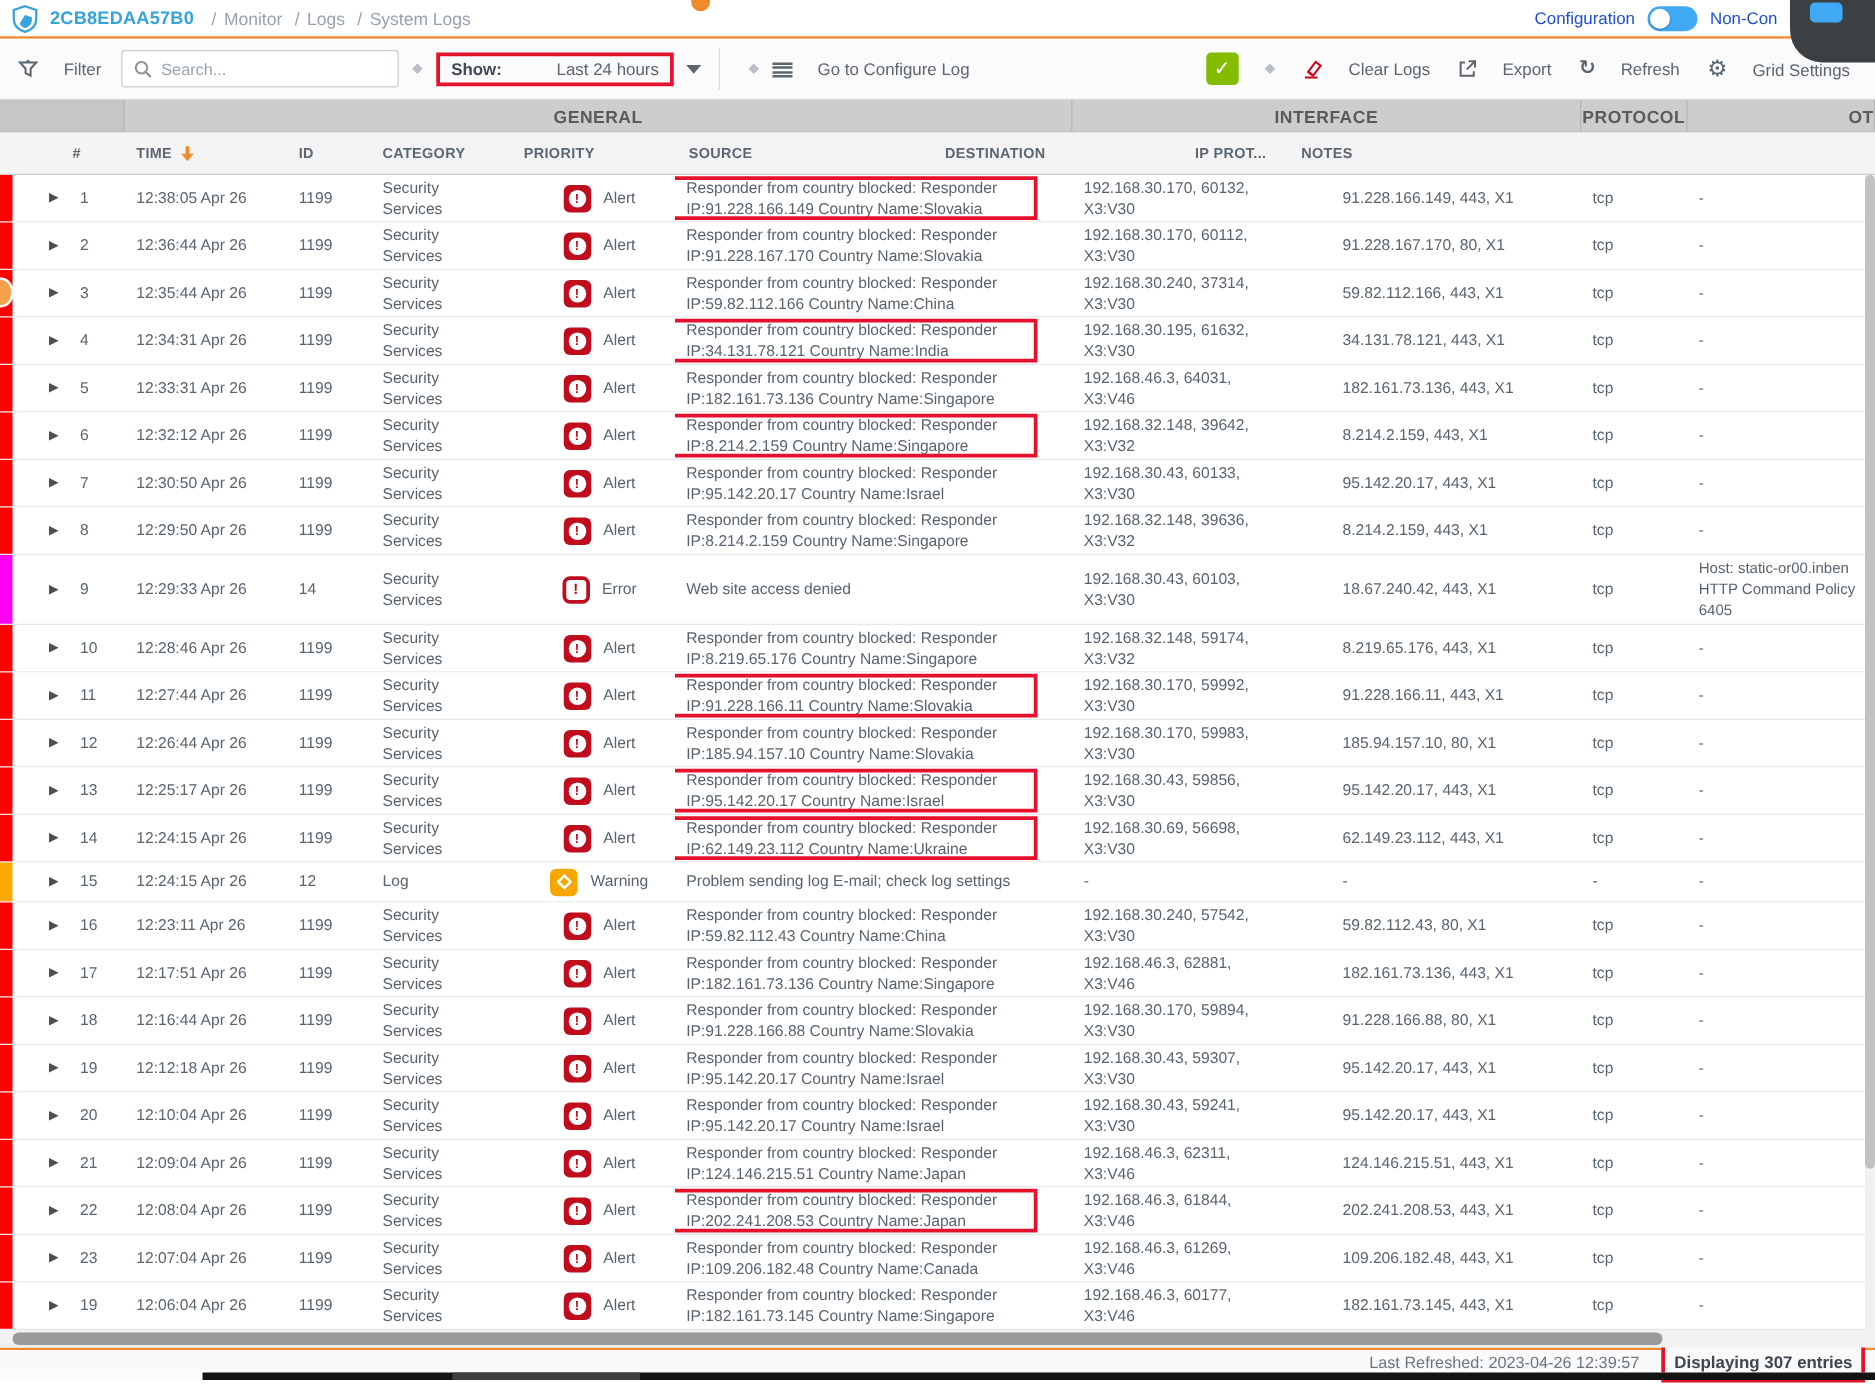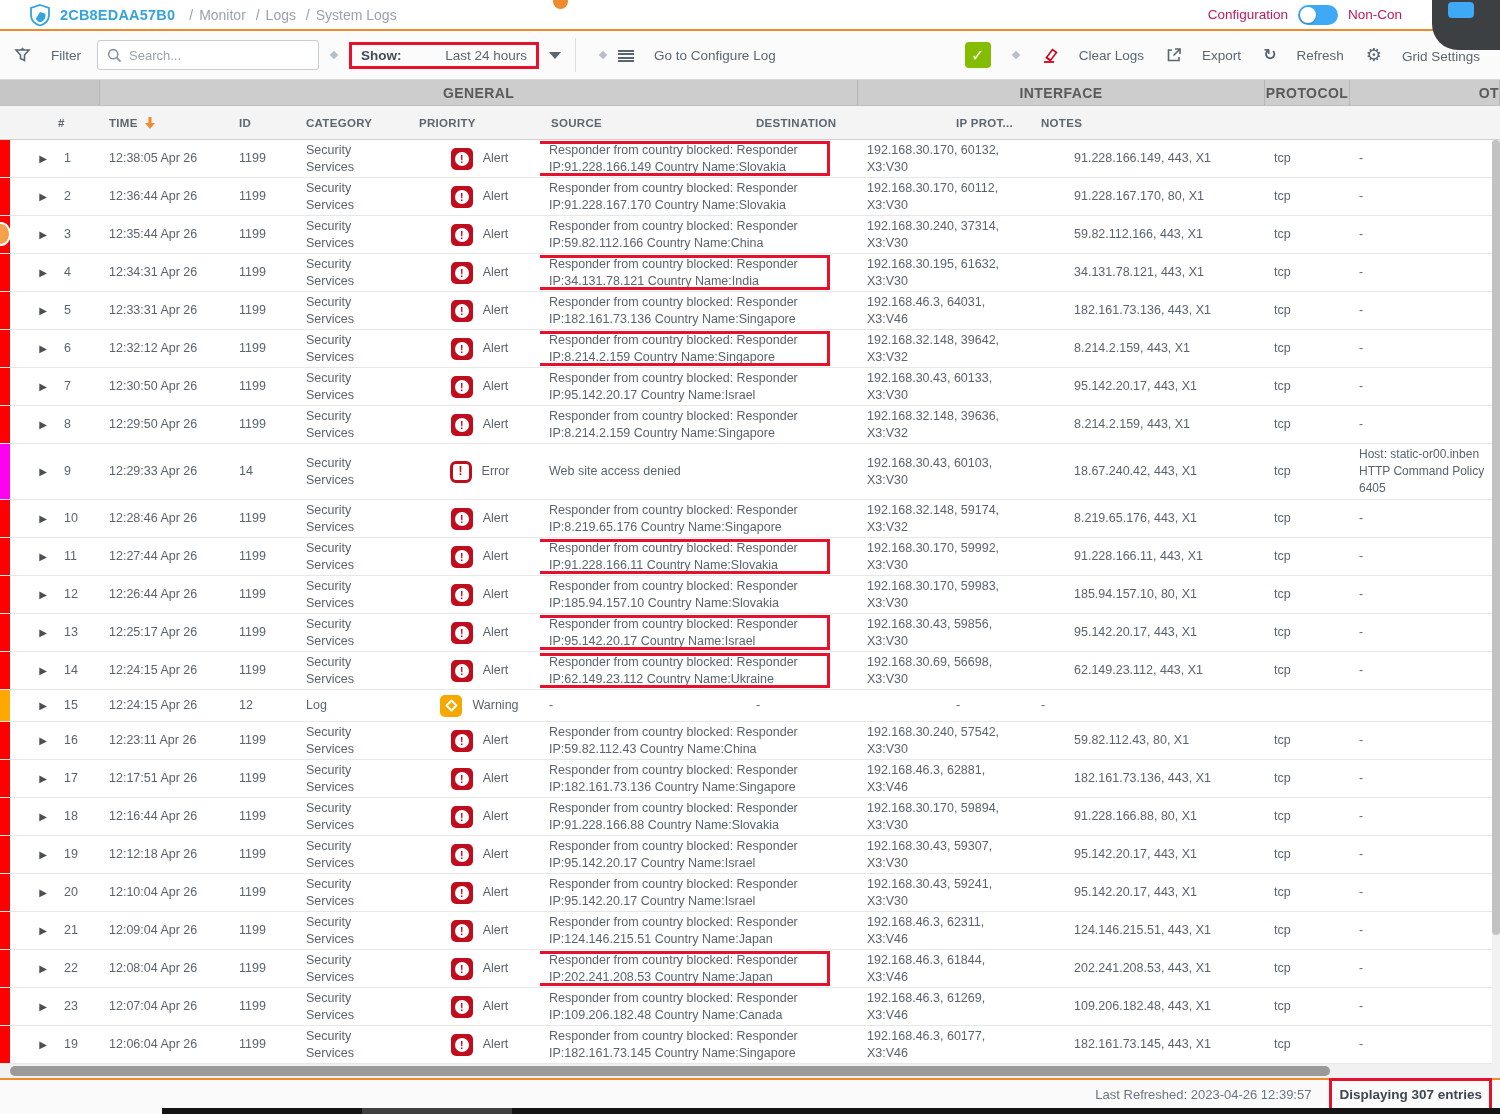--- a/index.html
+++ b/index.html
@@ -1,27 +1,27 @@
 <!DOCTYPE html>
 <html><head>
 <meta charset="utf-8">
 <style>
   * { box-sizing: border-box; margin: 0; padding: 0; }
   html,body { width:1500px; height:1114px; }
   body { font-family: "Liberation Sans", "DejaVu Sans", sans-serif; background:#fff; position:relative; overflow:hidden; }
   .app { position:relative; width:1500px; height:1114px; background:#fff; }
 
   
-  .topbar { position:relative; height:31px; background:#fff; border-bottom:2px solid #f08b2d; display:flex; align-items:center; padding:0 28px; }
+  .topbar { position:relative; height:31px; background:#fff; border-bottom:2px solid #f08b2d; display:flex; align-items:center; padding:0 8px; }
   .logo { width:24px; height:24px; margin-right:8px; }
   .device-id { color:#35a3dc; font-weight:bold; font-size:14.5px; letter-spacing:.2px; }
   .crumbs { color:#98a2ad; font-size:14px; margin-left:8px; }
   .crumbs span.sep { margin:0 6px; }
   .topbar-right { margin-left:auto; display:flex; align-items:center; gap:10px; padding-right:70px; }
-  .config-label, .mode-label { color:#be185d; font-size:13.5px; }
+  .config-label, .mode-label { color:#1d4ed8; font-size:13.5px; }
   .toggle { width:40px; height:20px; background:#3fa9f5; border-radius:10px; position:relative; cursor:pointer; }
   .toggle .knob { position:absolute; left:2px; top:2px; width:16px; height:16px; background:#fff; border-radius:50%; box-shadow:0 1px 2px rgba(0,0,0,.25); }
   .corner-blob { position:absolute; top:0; right:0; width:68px; height:50px; background:#3d4043; border-bottom-left-radius:26px; z-index:50; }
   .corner-blob .blue-bit { position:absolute; top:2px; left:16px; width:26px; height:16px; background:#3fa9f5; border-radius:4px; }
   .top-dot { position:absolute; top:-6px; left:553px; width:15px; height:15px; background:#f08b2d; border-radius:50%; }
 
   
   .toolbar { height:49px; background:#fbfbfb; border-bottom:1px solid #d9d9d9; display:flex; align-items:center; padding:0 14px; position:relative; }
   .tb-item { display:flex; align-items:flex-end; gap:20px; color:#5b6670; font-size:13.5px; cursor:pointer; white-space:nowrap; }
   .search-box { display:flex; align-items:center; gap:7px; width:222px; height:30px; background:#fff; border:1px solid #c6cdd4; border-radius:3px; padding:0 9px; margin-left:16px; }
@@ -77,21 +77,21 @@
   .picon.warning .pc { width:9px; height:9px; border:2px solid #fff; transform:rotate(45deg); border-radius:1px; }
   .circle-annot { position:absolute; left:-9px; top:6px; width:20px; height:24px; background:#f5a04a; border:2px solid #fff; border-radius:50%; z-index:5; }
 
   
   .vscroll { position:absolute; top:0; right:0; width:8px; height:100%; background:#f1f1f1; z-index:4; }
   .vscroll .vthumb { position:absolute; top:0; left:0; width:8px; height:86%; background:#c2c2c2; border-radius:4px; }
   .hscroll { height:14px; background:#f1f1f1; position:relative; }
   .hscroll .hthumb { position:absolute; top:2px; left:10px; width:1320px; height:10px; background:#9a9a9a; border-radius:5px; cursor:pointer; }
 
   
-  .footer { height:30px; border-top:2px solid #f08b2d; background:#fafafa; display:flex; align-items:center; justify-content:flex-end; gap:18px; padding-right:8px; }
+  .footer { height:20px; border-top:2px solid #f08b2d; background:#fafafa; display:flex; align-items:center; justify-content:flex-end; gap:18px; padding-right:8px; }
   .last-refreshed { color:#6b7680; font-size:13px; }
   .entries-annot { border:3px solid #e8112d; padding:6px 7px; color:#3f4750; font-size:13.5px; font-weight:bold; background:#fafafa; }
   .taskbar { height:6px; background:#fafafa; position:relative; }
   .taskbar .bar { position:absolute; left:162px; right:0; top:0; bottom:0; background:#141414; }
   .taskbar .bar .seg { position:absolute; left:200px; width:150px; top:0; bottom:0; background:#3f3f3f; }
 </style>
 </head>
 <body>
 
 <div class="app">
@@ -674,20 +674,23 @@
         <div class="cell c-id">12</div>
         <div class="cell c-cat">
           <div class="l">Log</div>
         </div>
         <div class="cell c-pri">
           <span class="picon warning">
             <span class="pc"></span>
           </span>
           <span>Warning</span>
         </div>
+        <div class="cell c-msg">
+          <div class="l">Problem sending log E-mail; check log settings</div>
+        </div>
         <div class="cell c-src">
           <div class="l">-</div>
         </div>
         <div class="cell c-dst">-</div>
         <div class="cell c-proto">-</div>
         <div class="cell c-notes">
           <div class="l">-</div>
         </div>
       </div>
       <div class="row">

